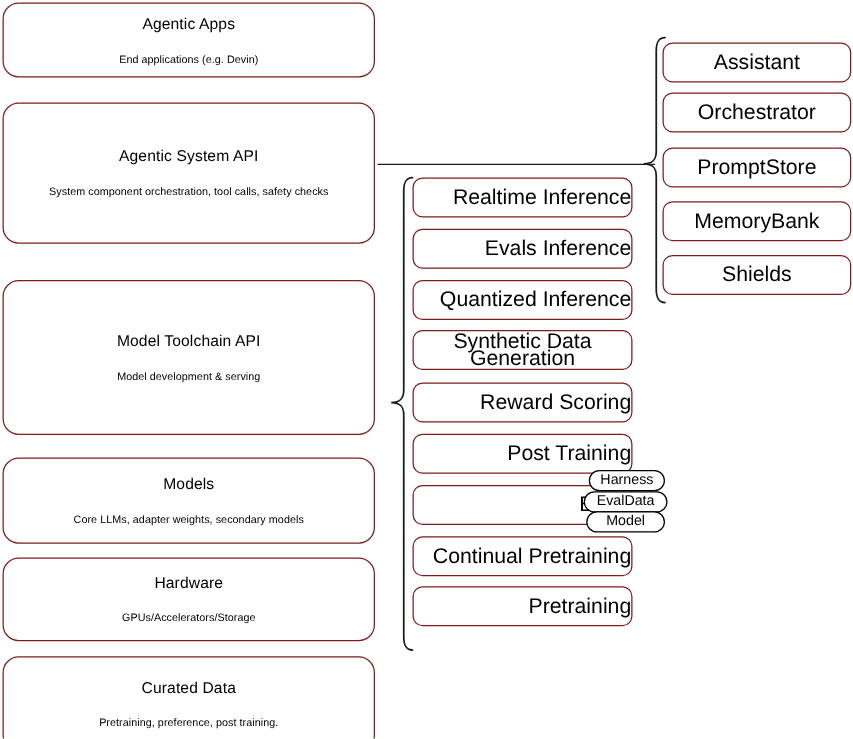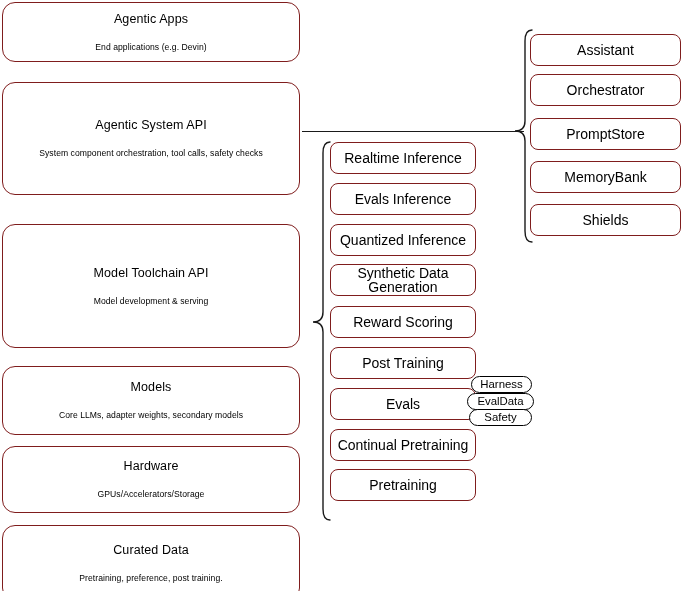--- a/index.html
+++ b/index.html
@@ -48,27 +48,27 @@
     font-size: 8.6px;
     line-height: 12px;
     margin-top: 14px;
     letter-spacing: 0.05px;
   }
 
   
   .item {
     height: 32px;
     border-radius: 8px;
-    font-size: 14px;
+    font-size: 17px;
     line-height: 14px;
     display: flex;
     align-items: center;
     justify-content: center;
   }
-  .mid-item { left: 330px; width: 146px; }
+  .mid-item { left: 330px; width: 176px; align-items: flex-end; }
   .right-item { left: 530px; width: 151px; }
 
   
   .pill {
     position: absolute;
     box-sizing: border-box;
     border: 1px solid #000000;
     background: #ffffff;
     border-radius: 999px;
     height: 17px;
@@ -169,21 +169,21 @@
     <span>Pretraining</span>
   </div>
 
   <div class="pill" style="left:471px;top:376px;width:61px;">
     <span>Harness</span>
   </div>
   <div class="pill" style="left:467px;top:393px;width:67px;">
     <span>EvalData</span>
   </div>
   <div class="pill" style="left:469px;top:409px;width:63px;">
-    <span>Safety</span>
+    <span>Model</span>
   </div>
 
   <div class="node item right-item" style="top:34px;">
     <span>Assistant</span>
   </div>
   <div class="node item right-item" style="top:74px;">
     <span>Orchestrator</span>
   </div>
   <div class="node item right-item" style="top:118px;">
     <span>PromptStore</span>

